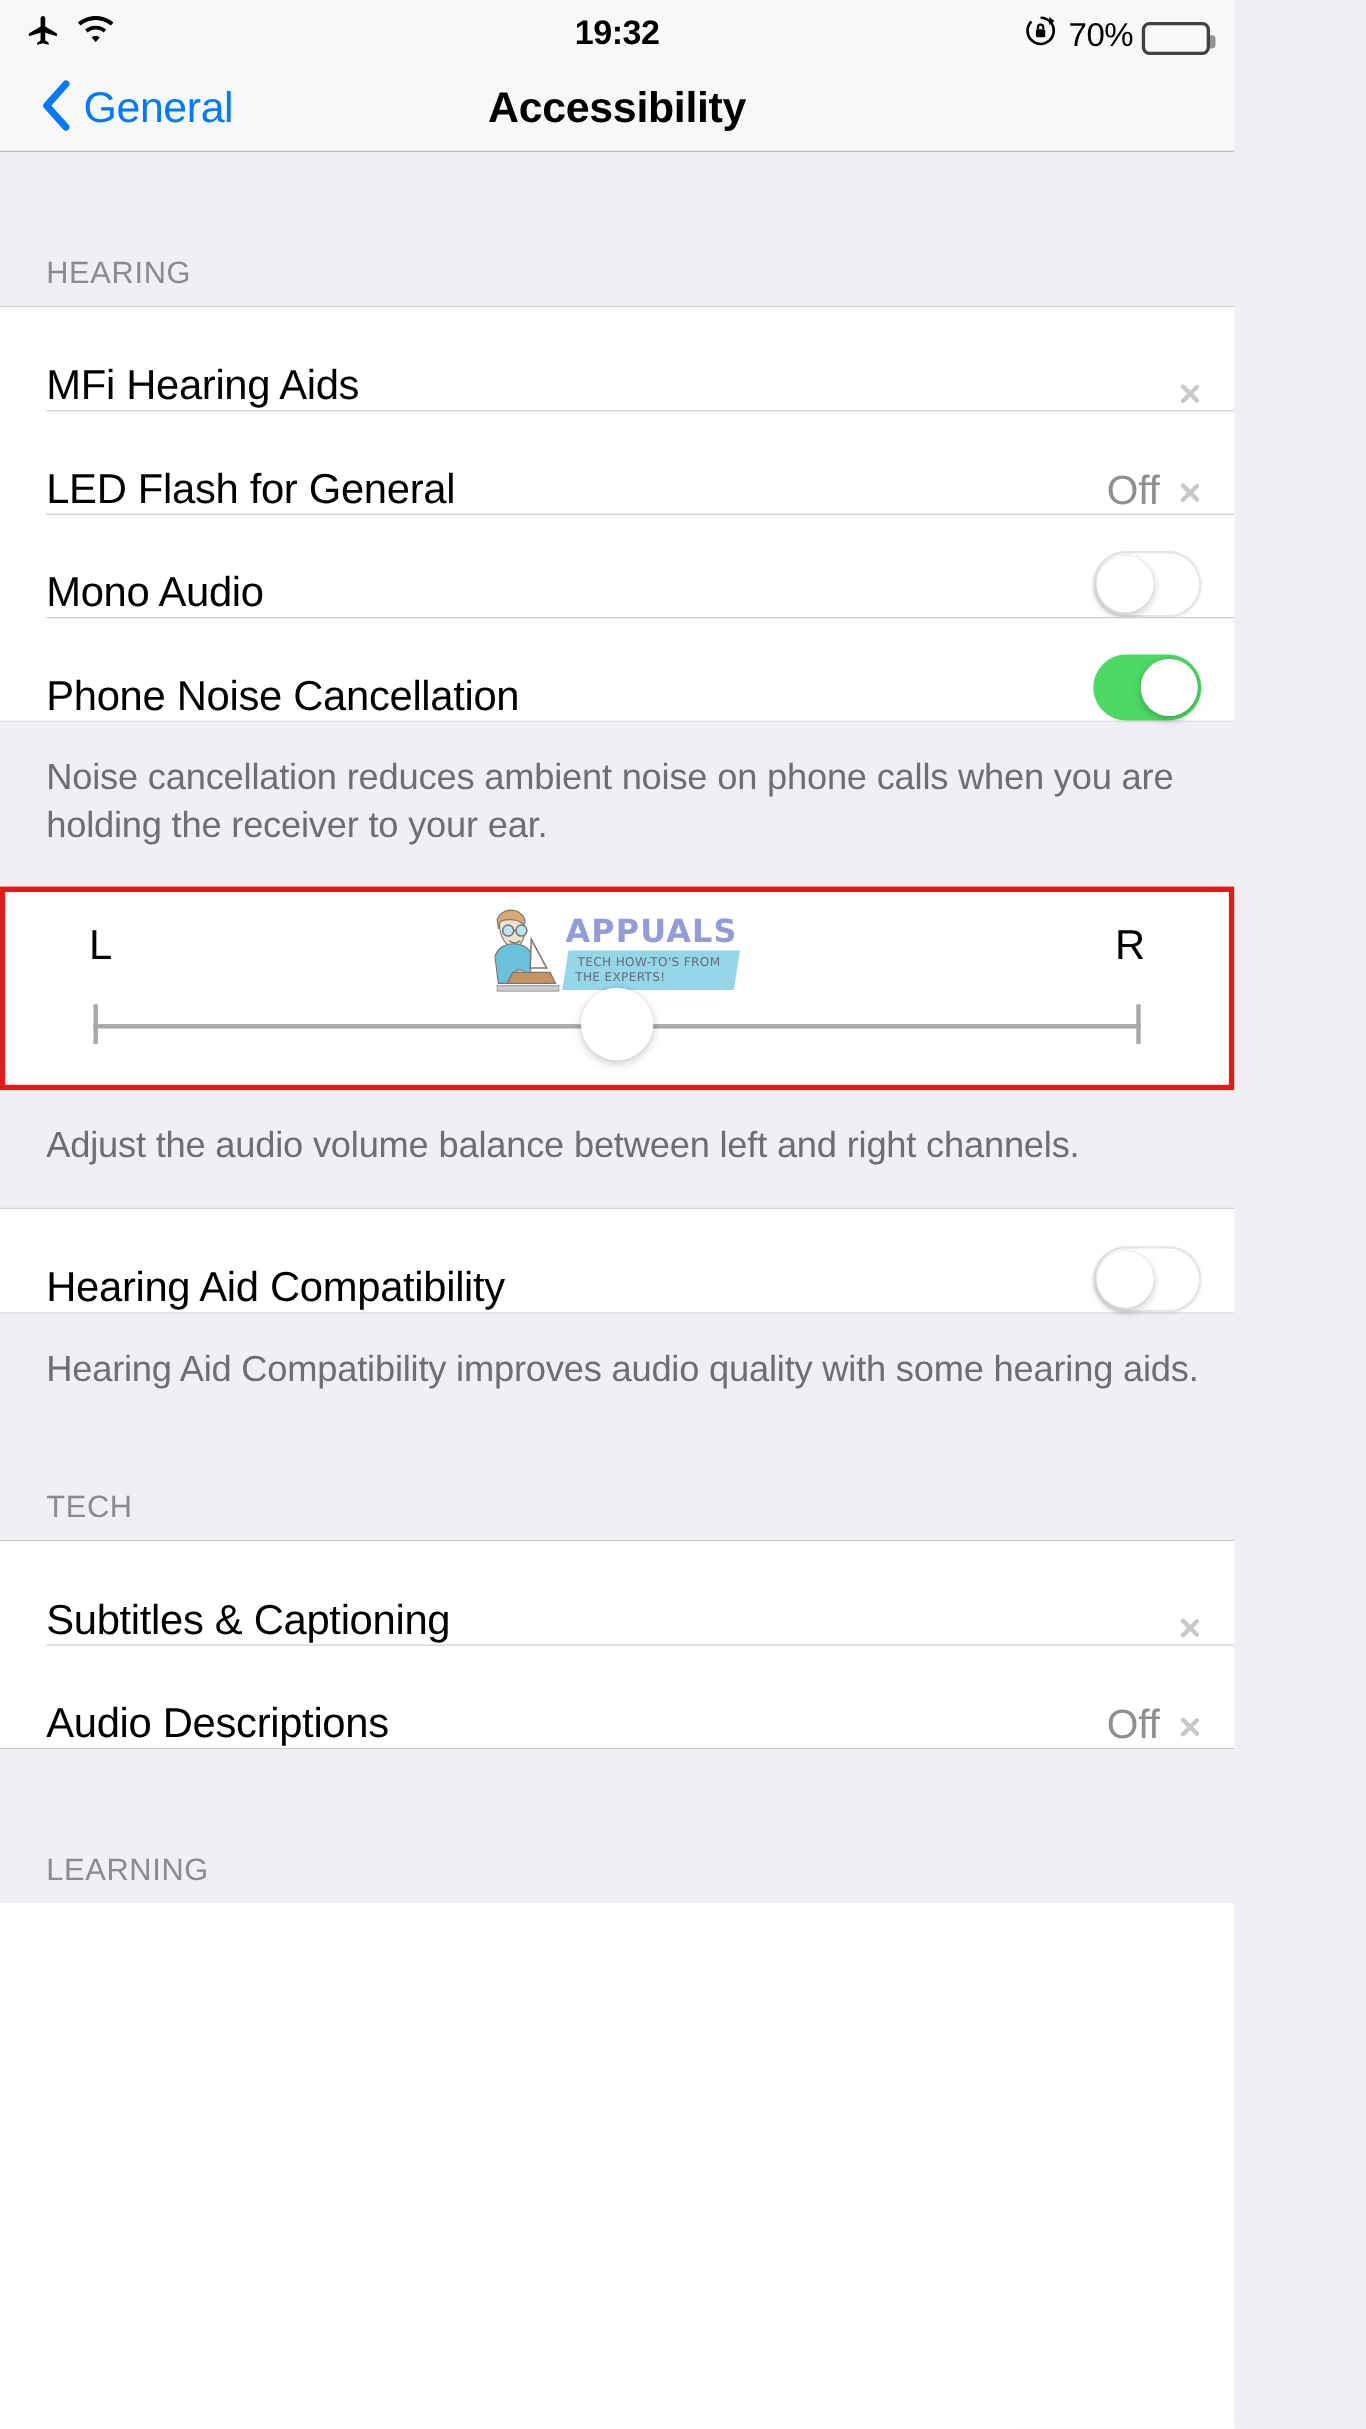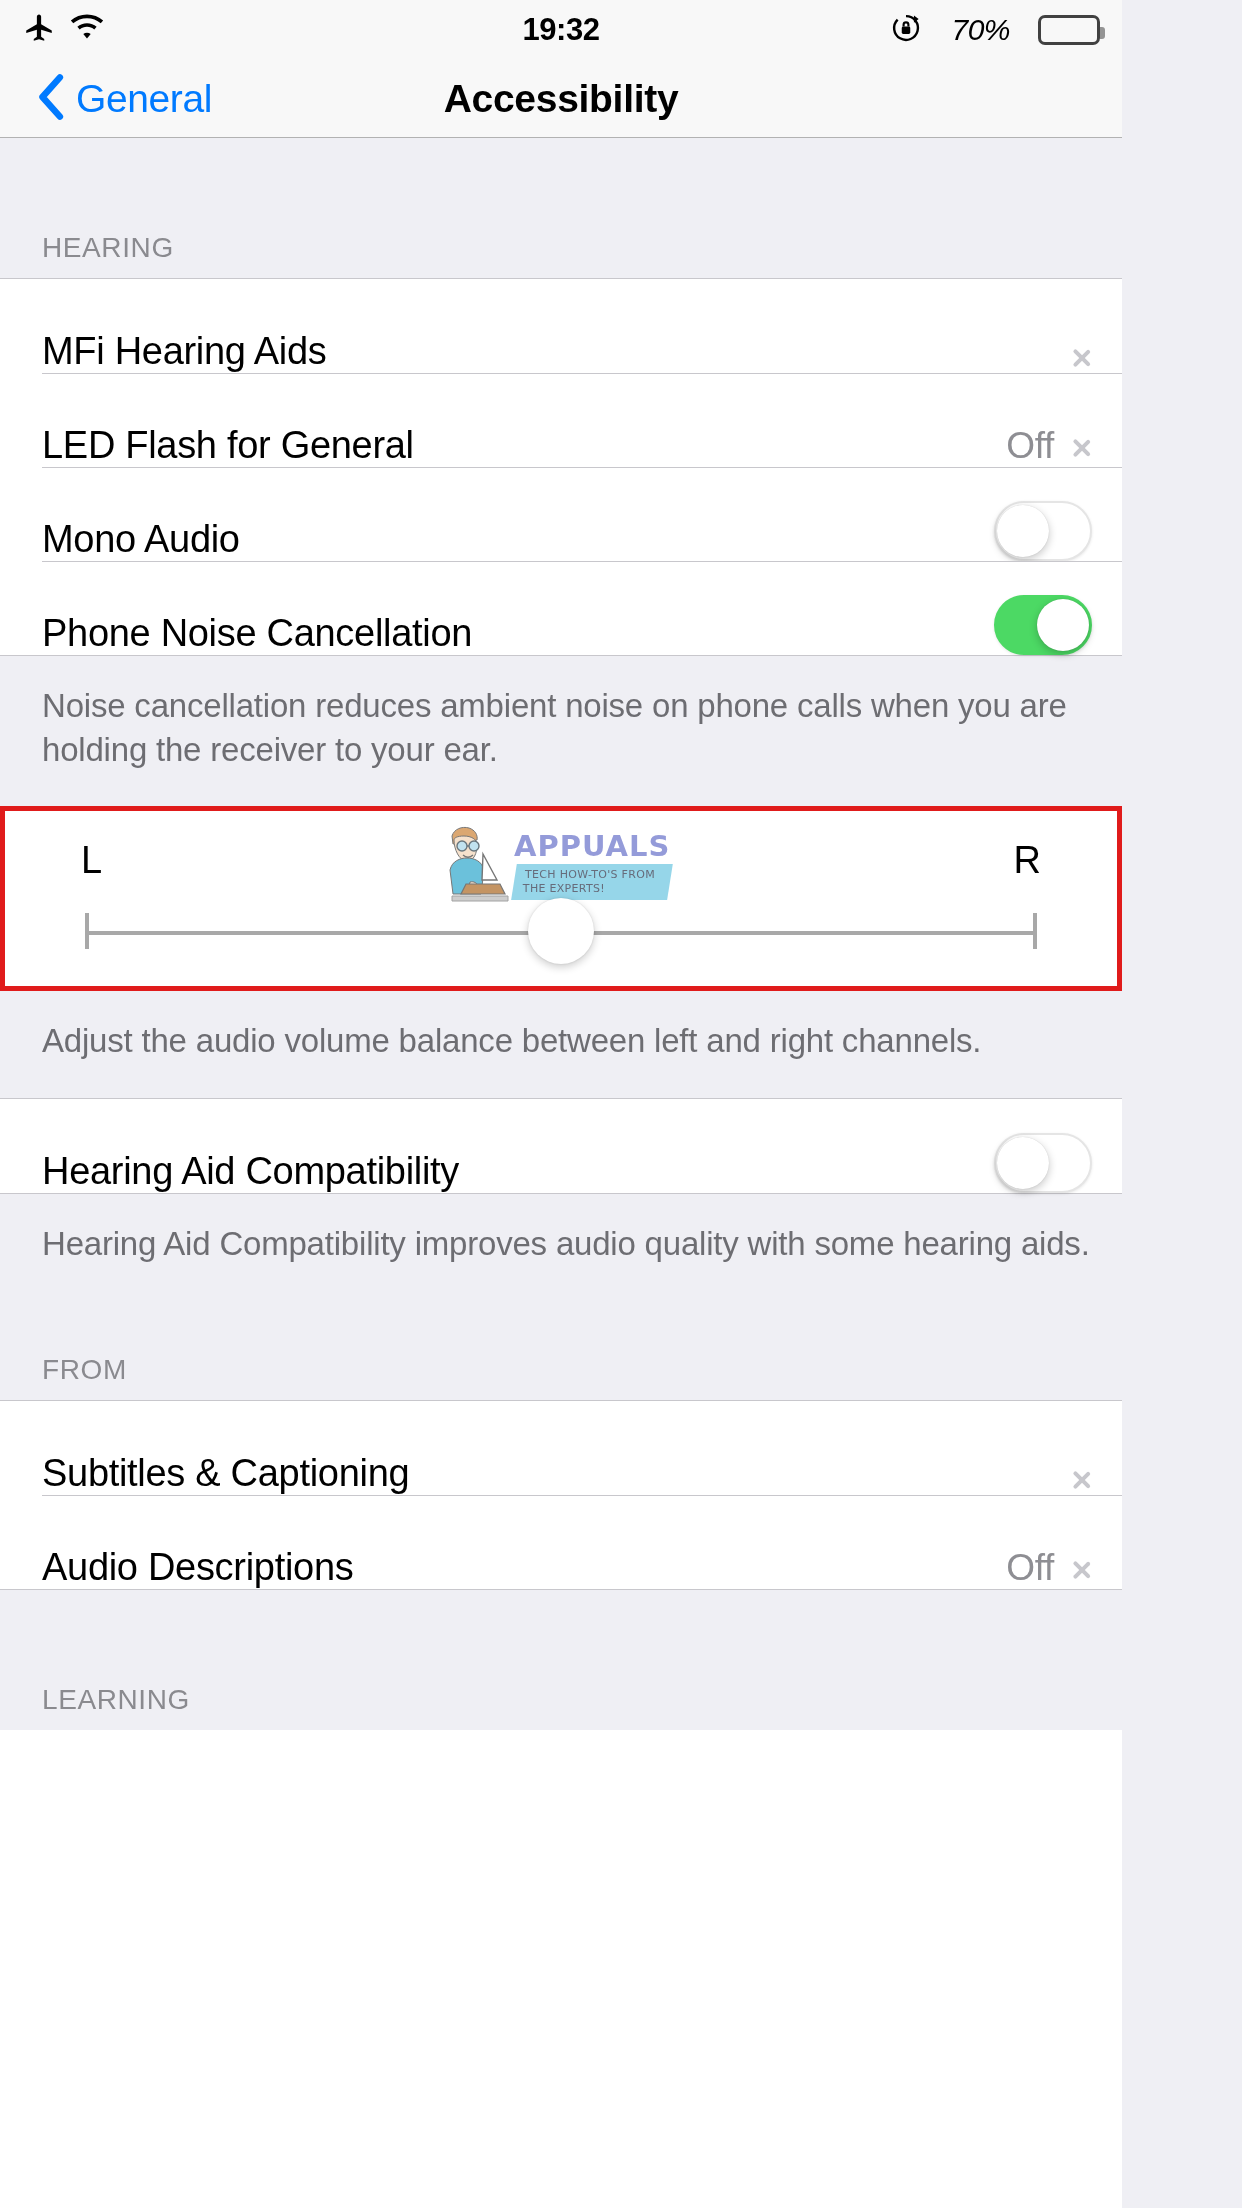--- a/index.html
+++ b/index.html
@@ -17,22 +17,22 @@
     position:relative; height:60px; background:#F8F8F8;
     display:flex; align-items:center; padding:0 22px;
   }
   .sb-left { display:flex; align-items:center; gap:14px; }
   .sb-center {
     position:absolute; left:0; right:0; text-align:center;
     font-size:31px; font-weight:600; color:#000; letter-spacing:-0.5px;
     pointer-events:none;
   }
   .sb-right {
-    margin-left:auto; display:flex; align-items:center; gap:28px;
-    position:relative; z-index:2;font-style:italic;
+    margin-left:auto; display:flex; align-items:flex-end; gap:8px;
+    position:relative; z-index:2;
   }
   .sb-pct { font-size:30px; font-weight:400; color:#000; letter-spacing:-0.5px; }
   .battery {
     width:62px; height:30px; border:3px solid #1a1a1a; border-radius:7px;
     position:relative; padding:3px; opacity:0.82;
   }
   .battery::after {
     content:""; position:absolute; right:-8px; top:9px;
     width:5px; height:12px; background:#1a1a1a; border-radius:0 3px 3px 0;
     opacity:0.55;
@@ -310,21 +310,21 @@
       <span class="row-right">
         <span class="switch off">
             <span class="knob"></span>
           </span>
       </span>
     </div>
   </div>
 
   <div class="footer-note">Hearing Aid Compatibility improves audio quality with some hearing aids.</div>
   <div class="gh-wrap">
-    <div class="group-header">FROM</div>
+    <div class="group-header">TECH</div>
   </div>
 
   <div class="section">
     <div class="row">
       <span class="row-label">Subtitles &amp; Captioning</span>
       <span class="row-right">
         <span class="chevron"></span>
       </span>
     </div>
     <div class="row">

